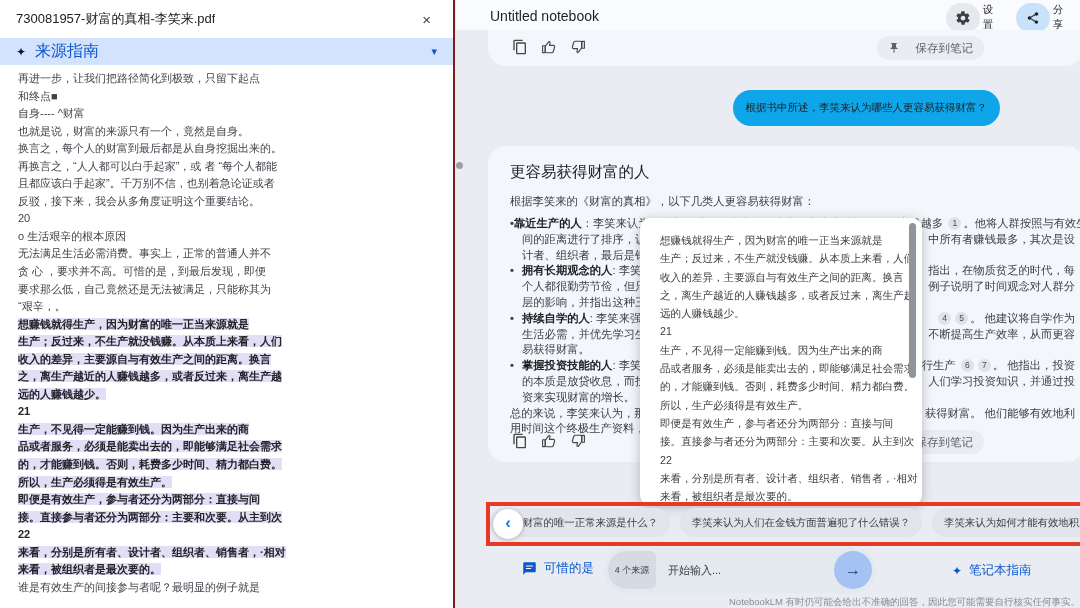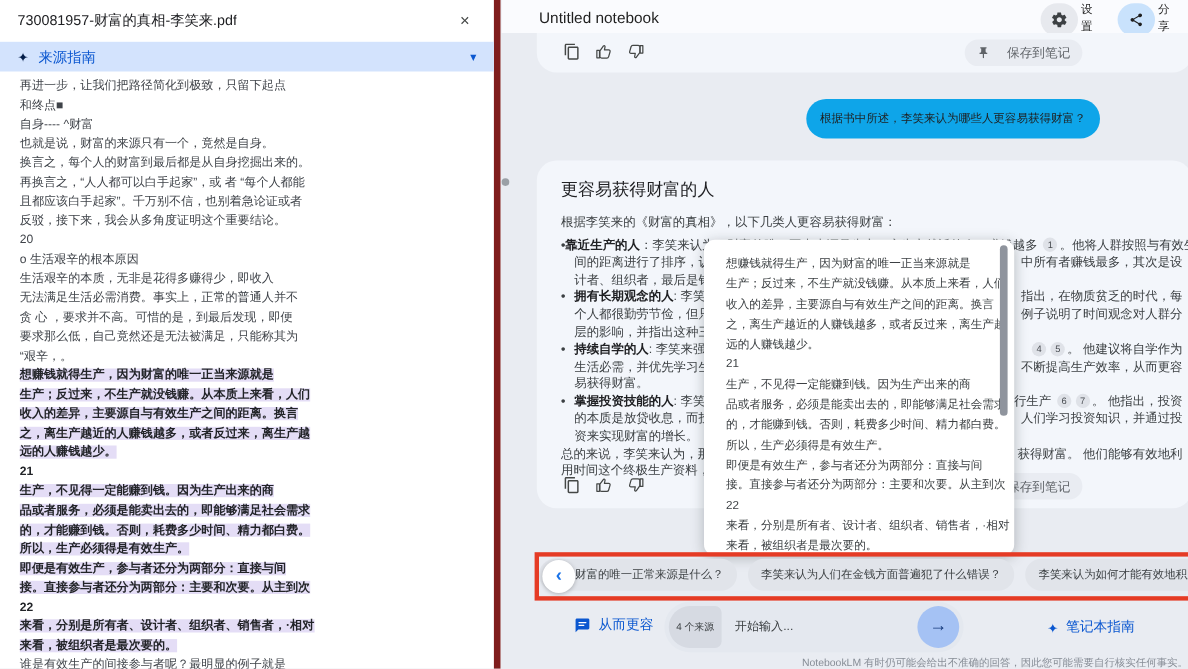--- a/index.html
+++ b/index.html
@@ -1,26 +1,26 @@
 <!DOCTYPE html>
 <html><head>
 <meta charset="utf-8">
 <style>
   * { margin:0; padding:0; box-sizing:border-box; }
   html,body { width:1080px; height:608px; overflow:hidden; background:#e9ecf2;
     font-family:"Liberation Sans","DejaVu Sans",sans-serif; position:relative; }
 
   
-  .pdf-panel { position:absolute; left:0; top:0; width:455px; height:608px; background:#fff; border-right:6px solid #7f1d1d; }
+  .pdf-panel { position:absolute; left:0; top:0; width:455px; height:608px; background:#fff; border-right:2px solid #7f1d1d; }
   .pdf-header { height:38px; display:flex; align-items:center; padding:0 16px; }
   .pdf-title { font-size:13px; color:#202124; white-space:nowrap; overflow:hidden; }
   .pdf-close { margin-left:auto; font-size:15px; color:#444746; cursor:pointer; padding:2px 6px; }
   .guide-bar { height:27px; background:#d3e3fd; display:flex; align-items:center; padding:0 16px; cursor:pointer; }
   .guide-icon { font-size:12px; color:#041e49; line-height:1; }
-  .guide-label { font-size:13px; color:#0b57d0; margin-left:9px; }
+  .guide-label { font-size:16px; color:#0b57d0; margin-left:9px; }
   .guide-caret { margin-left:auto; font-size:11px; color:#0b57d0; }
   .pdf-body { padding:5px 0 0 18px; }
   .pdf-line { font-size:11px; line-height:17.55px; color:#3f4349; white-space:nowrap; }
   .pdf-line span.hl { background:#e4ddf6; }
   .pdf-line span.bold { font-weight:bold; color:#222428; }
 
   
   .gutter-dot { position:absolute; left:456px; top:162px; width:7px; height:7px; border-radius:4px; background:#9aa0a6; }
 
   
@@ -108,21 +108,20 @@
       <div class="pdf-line"><span>再换言之，“人人都可以白手起家”，或 者 “每个人都能</span></div>
 
       <div class="pdf-line"><span>且都应该白手起家”。千万别不信，也别着急论证或者</span></div>
 
       <div class="pdf-line"><span>反驳，接下来，我会从多角度证明这个重要结论。</span></div>
 
       <div class="pdf-line"><span>20</span></div>
 
       <div class="pdf-line"><span>o 生活艰辛的根本原因</span></div>
 
-      <div class="pdf-line"><span>生活艰辛的本质，无非是花得多赚得少，即收入</span></div>
 
       <div class="pdf-line"><span>无法满足生活必需消费。事实上，正常的普通人并不</span></div>
 
       <div class="pdf-line"><span>贪 心 ，要求并不高。可惜的是，到最后发现，即便</span></div>
 
       <div class="pdf-line"><span>要求那么低，自己竟然还是无法被满足，只能称其为</span></div>
 
       <div class="pdf-line"><span>“艰辛，。</span></div>
 
       <div class="pdf-line"><span class="hl bold">想赚钱就得生产，因为财富的唯一正当来源就是</span></div>
@@ -369,21 +368,21 @@
 <div class="chevron-btn">
     <span>‹</span>
   </div>
 <div class="red-box"></div>
 
 <div class="close-chat">
   <svg width="15" height="15" viewBox="0 0 24 24">
       <path d="M20 2H4C2.9 2 2 2.9 2 4v18l4-4h14c1.1 0 2-.9 2-2V4c0-1.1-.9-2-2-2z" fill="#0b57d0"></path>
       <path d="M7 8h10M7 12h7" stroke="#fff" stroke-width="1.8" stroke-linecap="round"></path>
     </svg>
-  <span>从而更容</span>
+  <span>可惜的是</span>
 </div>
 
 <div class="input-pill">
   <div class="src-badge">4 个来源</div>
   <input class="chat-input" type="text" placeholder="开始输入..." style="">
   <div class="send-btn">
       <span>→</span>
     </div>
 </div>
 

